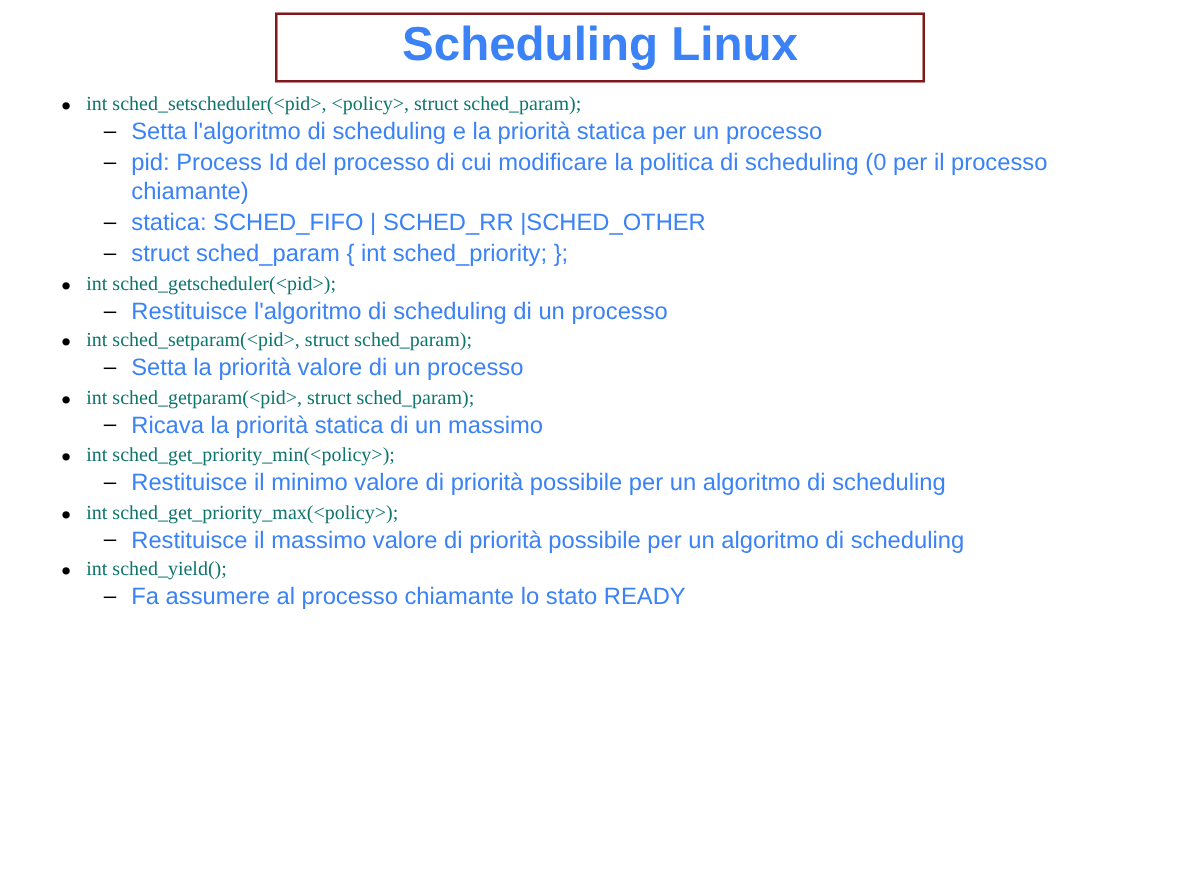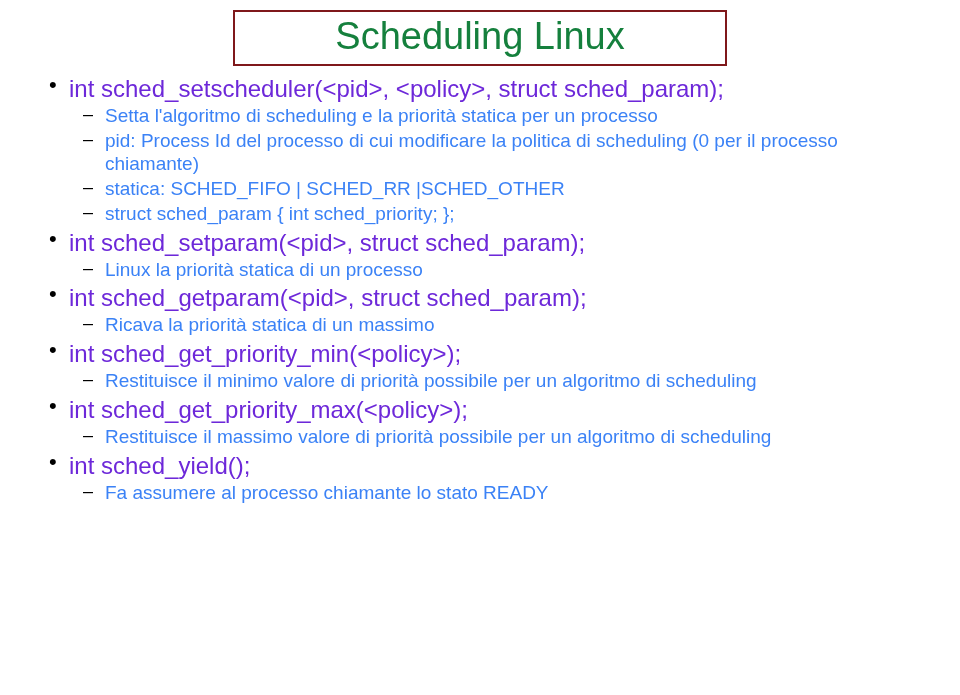--- a/index.html
+++ b/index.html
@@ -20,23 +20,23 @@
   .title-wrap {
     text-align: center;
     margin-bottom: 8px;
   }
   .title-box {
     display: inline-block;
     border: 2px solid #7f181b;
     padding: 4px 100px 6px 100px;
   }
   .title-text {
-    color: #15803d;
+    color: #3b82f6;
     font-size: 38px;
-    font-weight: normal;
+    font-weight: bold;
     line-height: 1.1;
   }
   ul.top {
     margin: 0;
     padding-left: 24px;
     list-style: none;
   }
   ul.top > li {
     position: relative;
     padding-left: 0;
@@ -63,23 +63,23 @@
   ul.sub > li::before {
     content: "–";
     position: absolute;
     left: -22px;
     top: 0;
     color: #000;
     font-size: 18px;
     line-height: 1.2;
   }
   .code {
-    font-family: Liberation Sans, sans-serif;
-    color: #6d28d9;
-    font-size: 24px;
+    font-family: Liberation Serif, serif;
+    color: #0f766e;
+    font-size: 16px;
     line-height: 1.25;
   }
   .desc {
     font-family: "Comic Sans MS", "Comic Sans", cursive, sans-serif;
     color: #3b82f6;
     font-size: 19px;
     line-height: 1.25;
   }
 </style>
 </head>
@@ -97,25 +97,31 @@
     <li>
       <span class="code">int sched_setscheduler(&lt;pid&gt;, &lt;policy&gt;, struct sched_param);</span>
       <ul class="sub">
         <li><span class="desc">Setta l'algoritmo di scheduling e la priorità statica per un processo</span></li>
         <li><span class="desc">pid: Process Id del processo di cui modificare la politica di scheduling (0 per il processo chiamante)</span></li>
         <li><span class="desc">statica: SCHED_FIFO | SCHED_RR |SCHED_OTHER</span></li>
         <li><span class="desc">struct sched_param { int sched_priority; };</span></li>
       </ul>
     </li>
 
+    <li>
+      <span class="code">int sched_getscheduler(&lt;pid&gt;);</span>
+      <ul class="sub">
+        <li><span class="desc">Restituisce l'algoritmo di scheduling di un processo</span></li>
+      </ul>
+    </li>
 
     <li>
       <span class="code">int sched_setparam(&lt;pid&gt;, struct sched_param);</span>
       <ul class="sub">
-        <li><span class="desc">Linux la priorità statica di un processo</span></li>
+        <li><span class="desc">Setta la priorità valore di un processo</span></li>
       </ul>
     </li>
 
     <li>
       <span class="code">int sched_getparam(&lt;pid&gt;, struct sched_param);</span>
       <ul class="sub">
         <li><span class="desc">Ricava la priorità statica di un massimo</span></li>
       </ul>
     </li>
 

